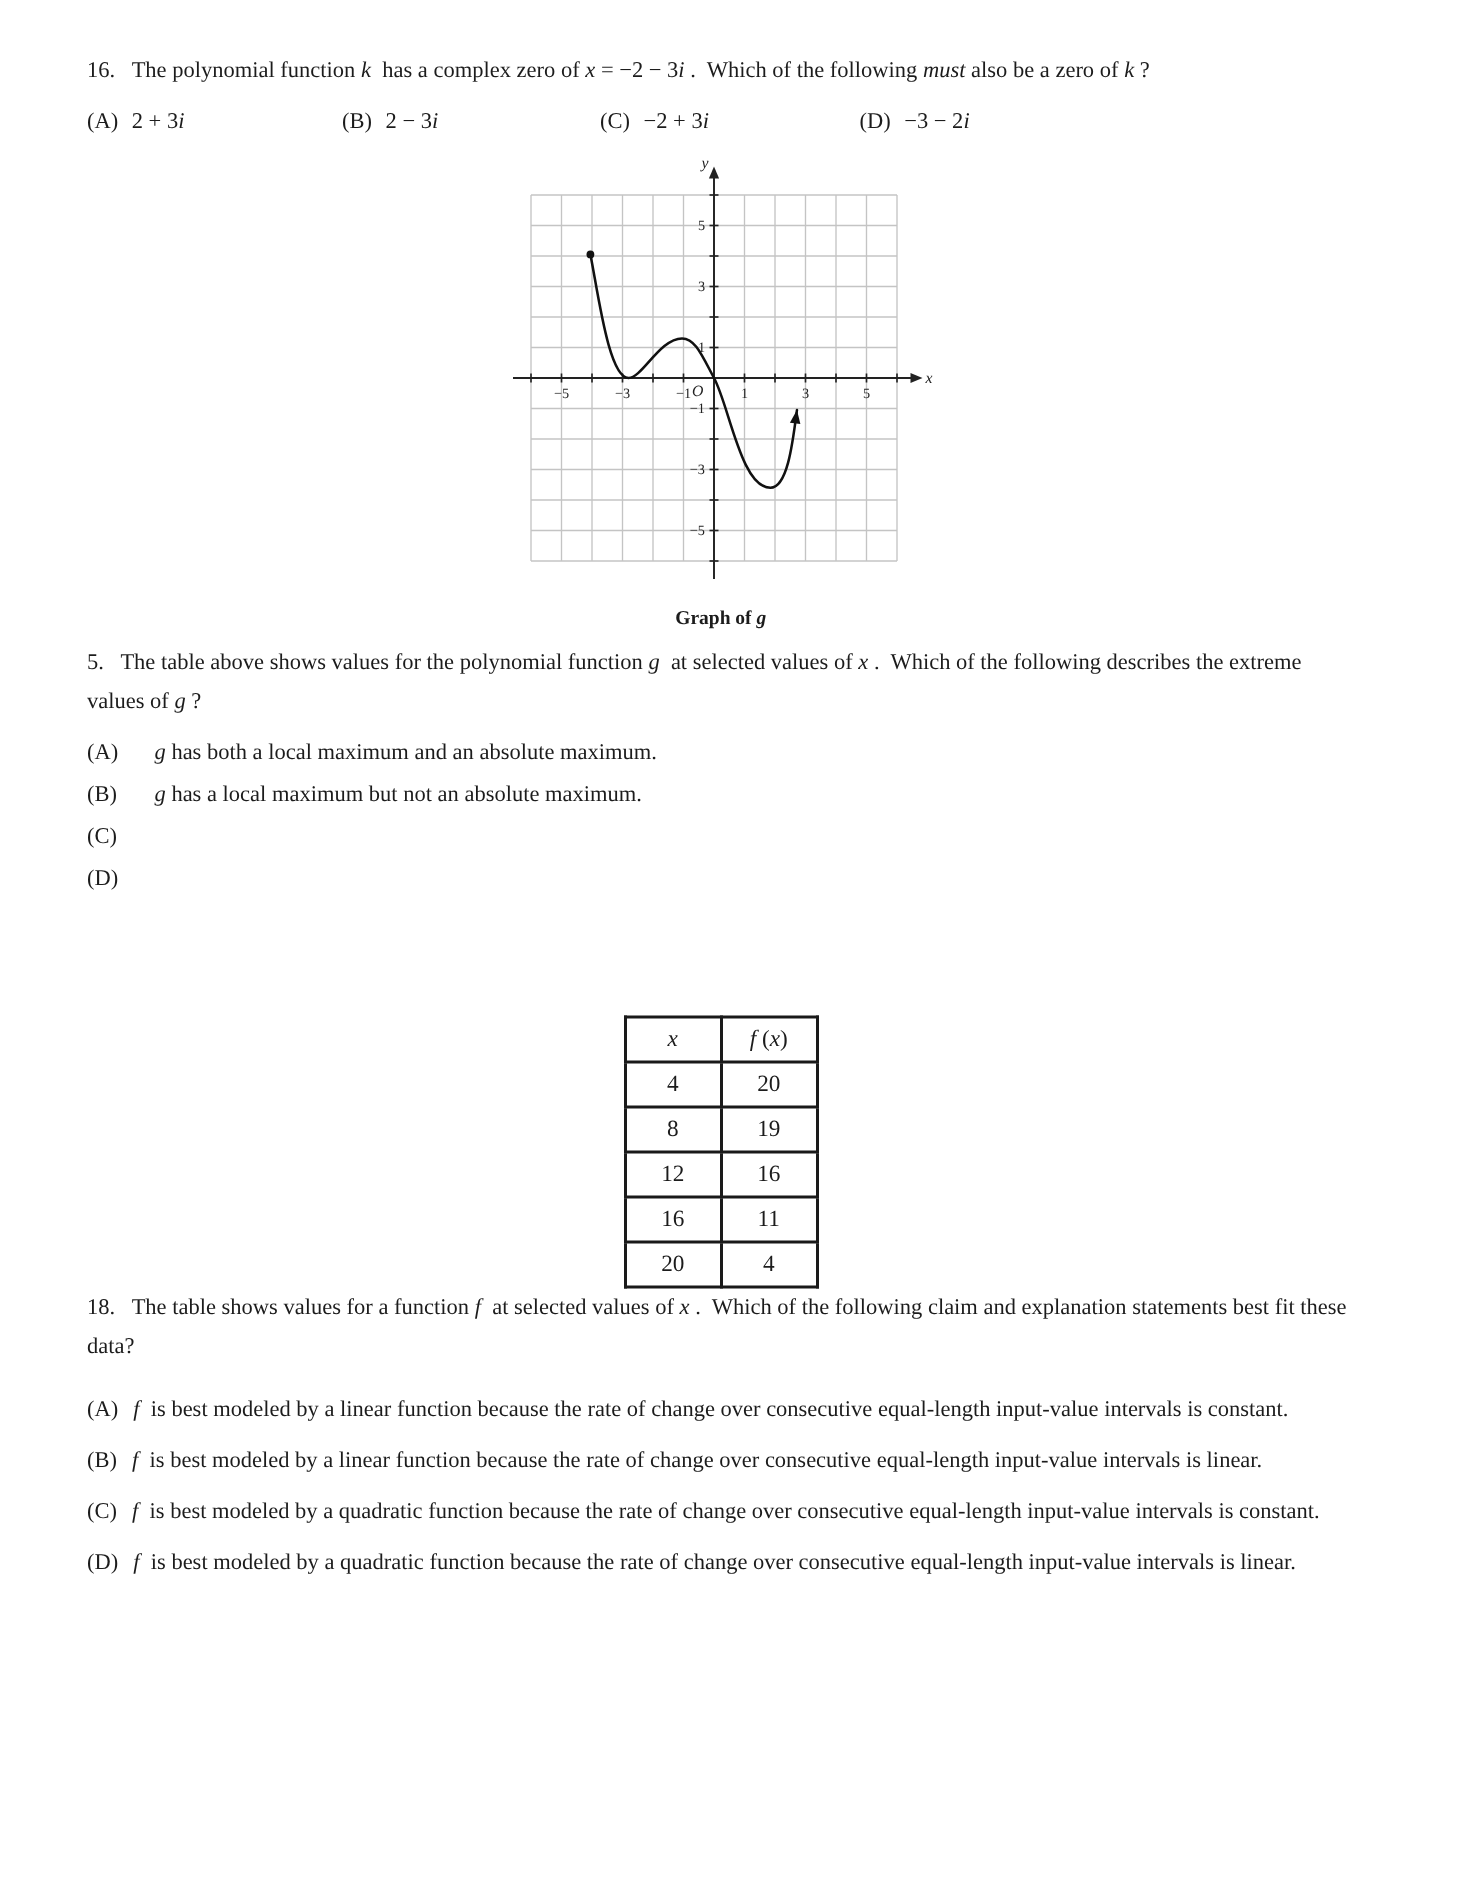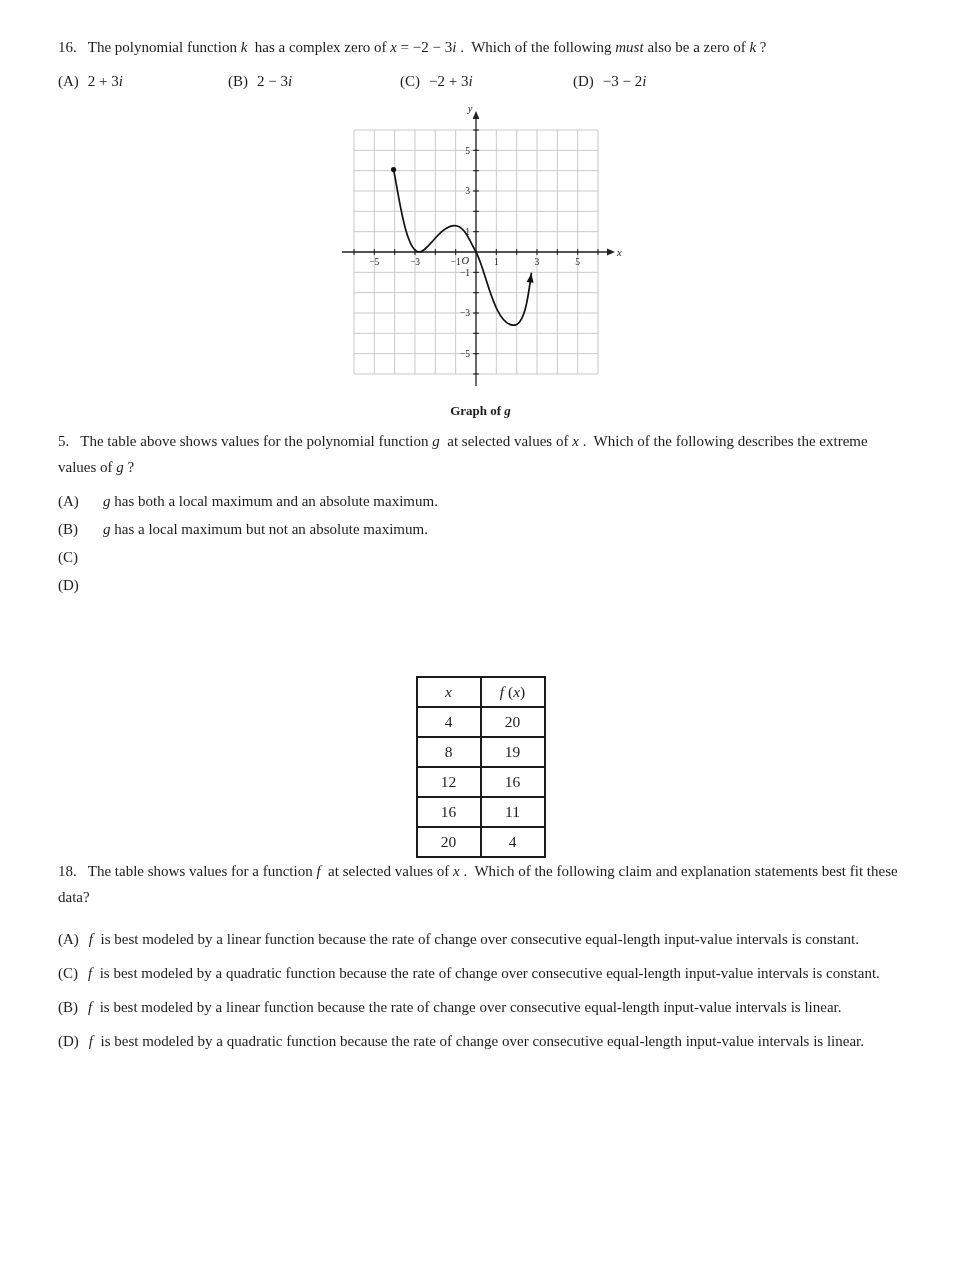--- a/index.html
+++ b/index.html
@@ -182,18 +182,18 @@
           <td>4</td>
         </tr>
       </tbody>
   </table>
 
   <div class="stem" id="q18-stem">
     <span class="qnum">18.</span><span class="rich"><span>The table shows values for a function </span><span class="st-i">f</span><span>  at selected values of </span><span class="st-i">x</span><span> .  Which of the following claim and explanation statements best fit these data?</span></span>
   </div>
   <div class="q18-options" id="q18-options">
       <p class="q18-option"><span class="label">(A)</span><span class="rich"><span class="st-i">f</span><span>  is best modeled by a linear function because the rate of change over consecutive equal-length input-value intervals is constant.</span></span></p>
+      <p class="q18-option"><span class="label">(B)</span><span class="rich"><span class="st-i">f</span><span>  is best modeled by a linear function because the rate of change over consecutive equal-length input-value intervals is linear.</span></span></p>
       <p class="q18-option"><span class="label">(C)</span><span class="rich"><span class="st-i">f</span><span>  is best modeled by a quadratic function because the rate of change over consecutive equal-length input-value intervals is constant.</span></span></p>
-      <p class="q18-option"><span class="label">(B)</span><span class="rich"><span class="st-i">f</span><span>  is best modeled by a linear function because the rate of change over consecutive equal-length input-value intervals is linear.</span></span></p>
       <p class="q18-option"><span class="label">(D)</span><span class="rich"><span class="st-i">f</span><span>  is best modeled by a quadratic function because the rate of change over consecutive equal-length input-value intervals is linear.</span></span></p>
     </div>
 
 </div>
 
 </body></html>

